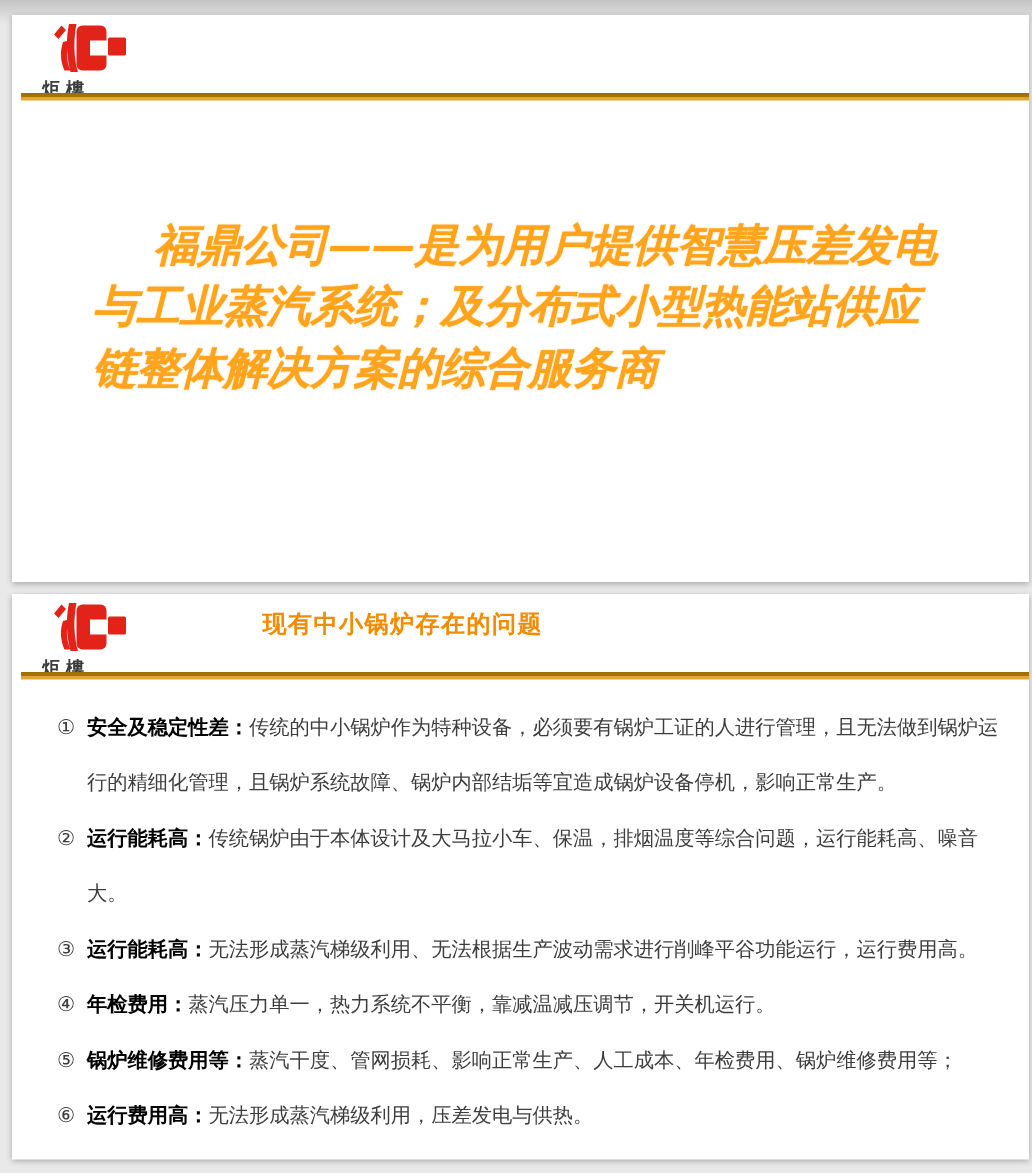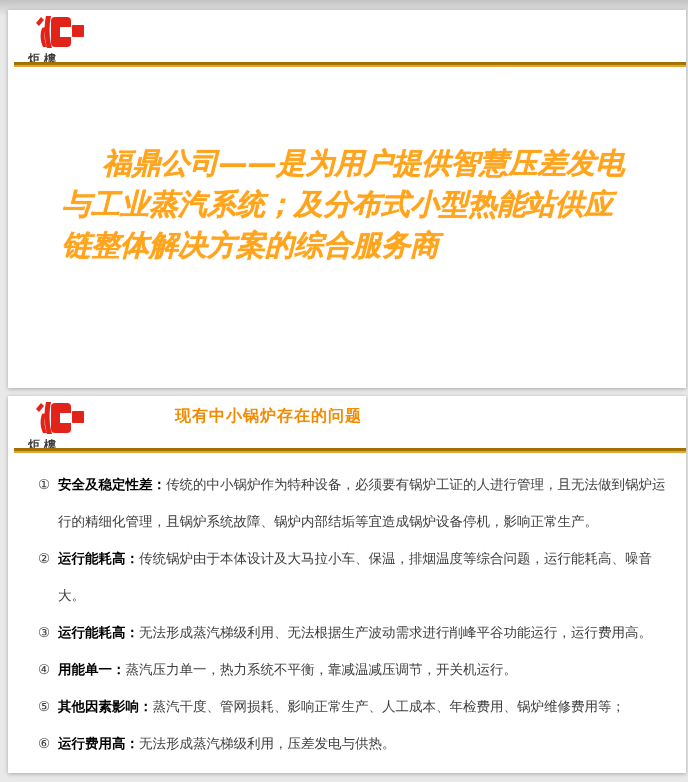--- a/index.html
+++ b/index.html
@@ -100,25 +100,25 @@
       <div class="item">
         <span class="num">②</span>
         <p class="itext"><b>运行能耗高：</b><span>传统锅炉由于本体设计及大马拉小车、保温，排烟温度等综合问题，运行能耗高、噪音大。</span></p>
       </div>
       <div class="item">
         <span class="num">③</span>
         <p class="itext"><b>运行能耗高：</b><span>无法形成蒸汽梯级利用、无法根据生产波动需求进行削峰平谷功能运行，运行费用高。</span></p>
       </div>
       <div class="item">
         <span class="num">④</span>
-        <p class="itext"><b>用能单一：</b><span>蒸汽压力单一，热力系统不平衡，靠减温减压调节，开关机运行。</span></p>
+        <p class="itext"><b>年检费用：</b><span>蒸汽压力单一，热力系统不平衡，靠减温减压调节，开关机运行。</span></p>
       </div>
       <div class="item">
         <span class="num">⑤</span>
-        <p class="itext"><b>其他因素影响：</b><span>蒸汽干度、管网损耗、影响正常生产、人工成本、年检费用、锅炉维修费用等；</span></p>
+        <p class="itext"><b>锅炉维修费用等：</b><span>蒸汽干度、管网损耗、影响正常生产、人工成本、年检费用、锅炉维修费用等；</span></p>
       </div>
       <div class="item">
         <span class="num">⑥</span>
         <p class="itext"><b>运行费用高：</b><span>无法形成蒸汽梯级利用，压差发电与供热。</span></p>
       </div>
     </div>
   </section>
 
 </div>
 

